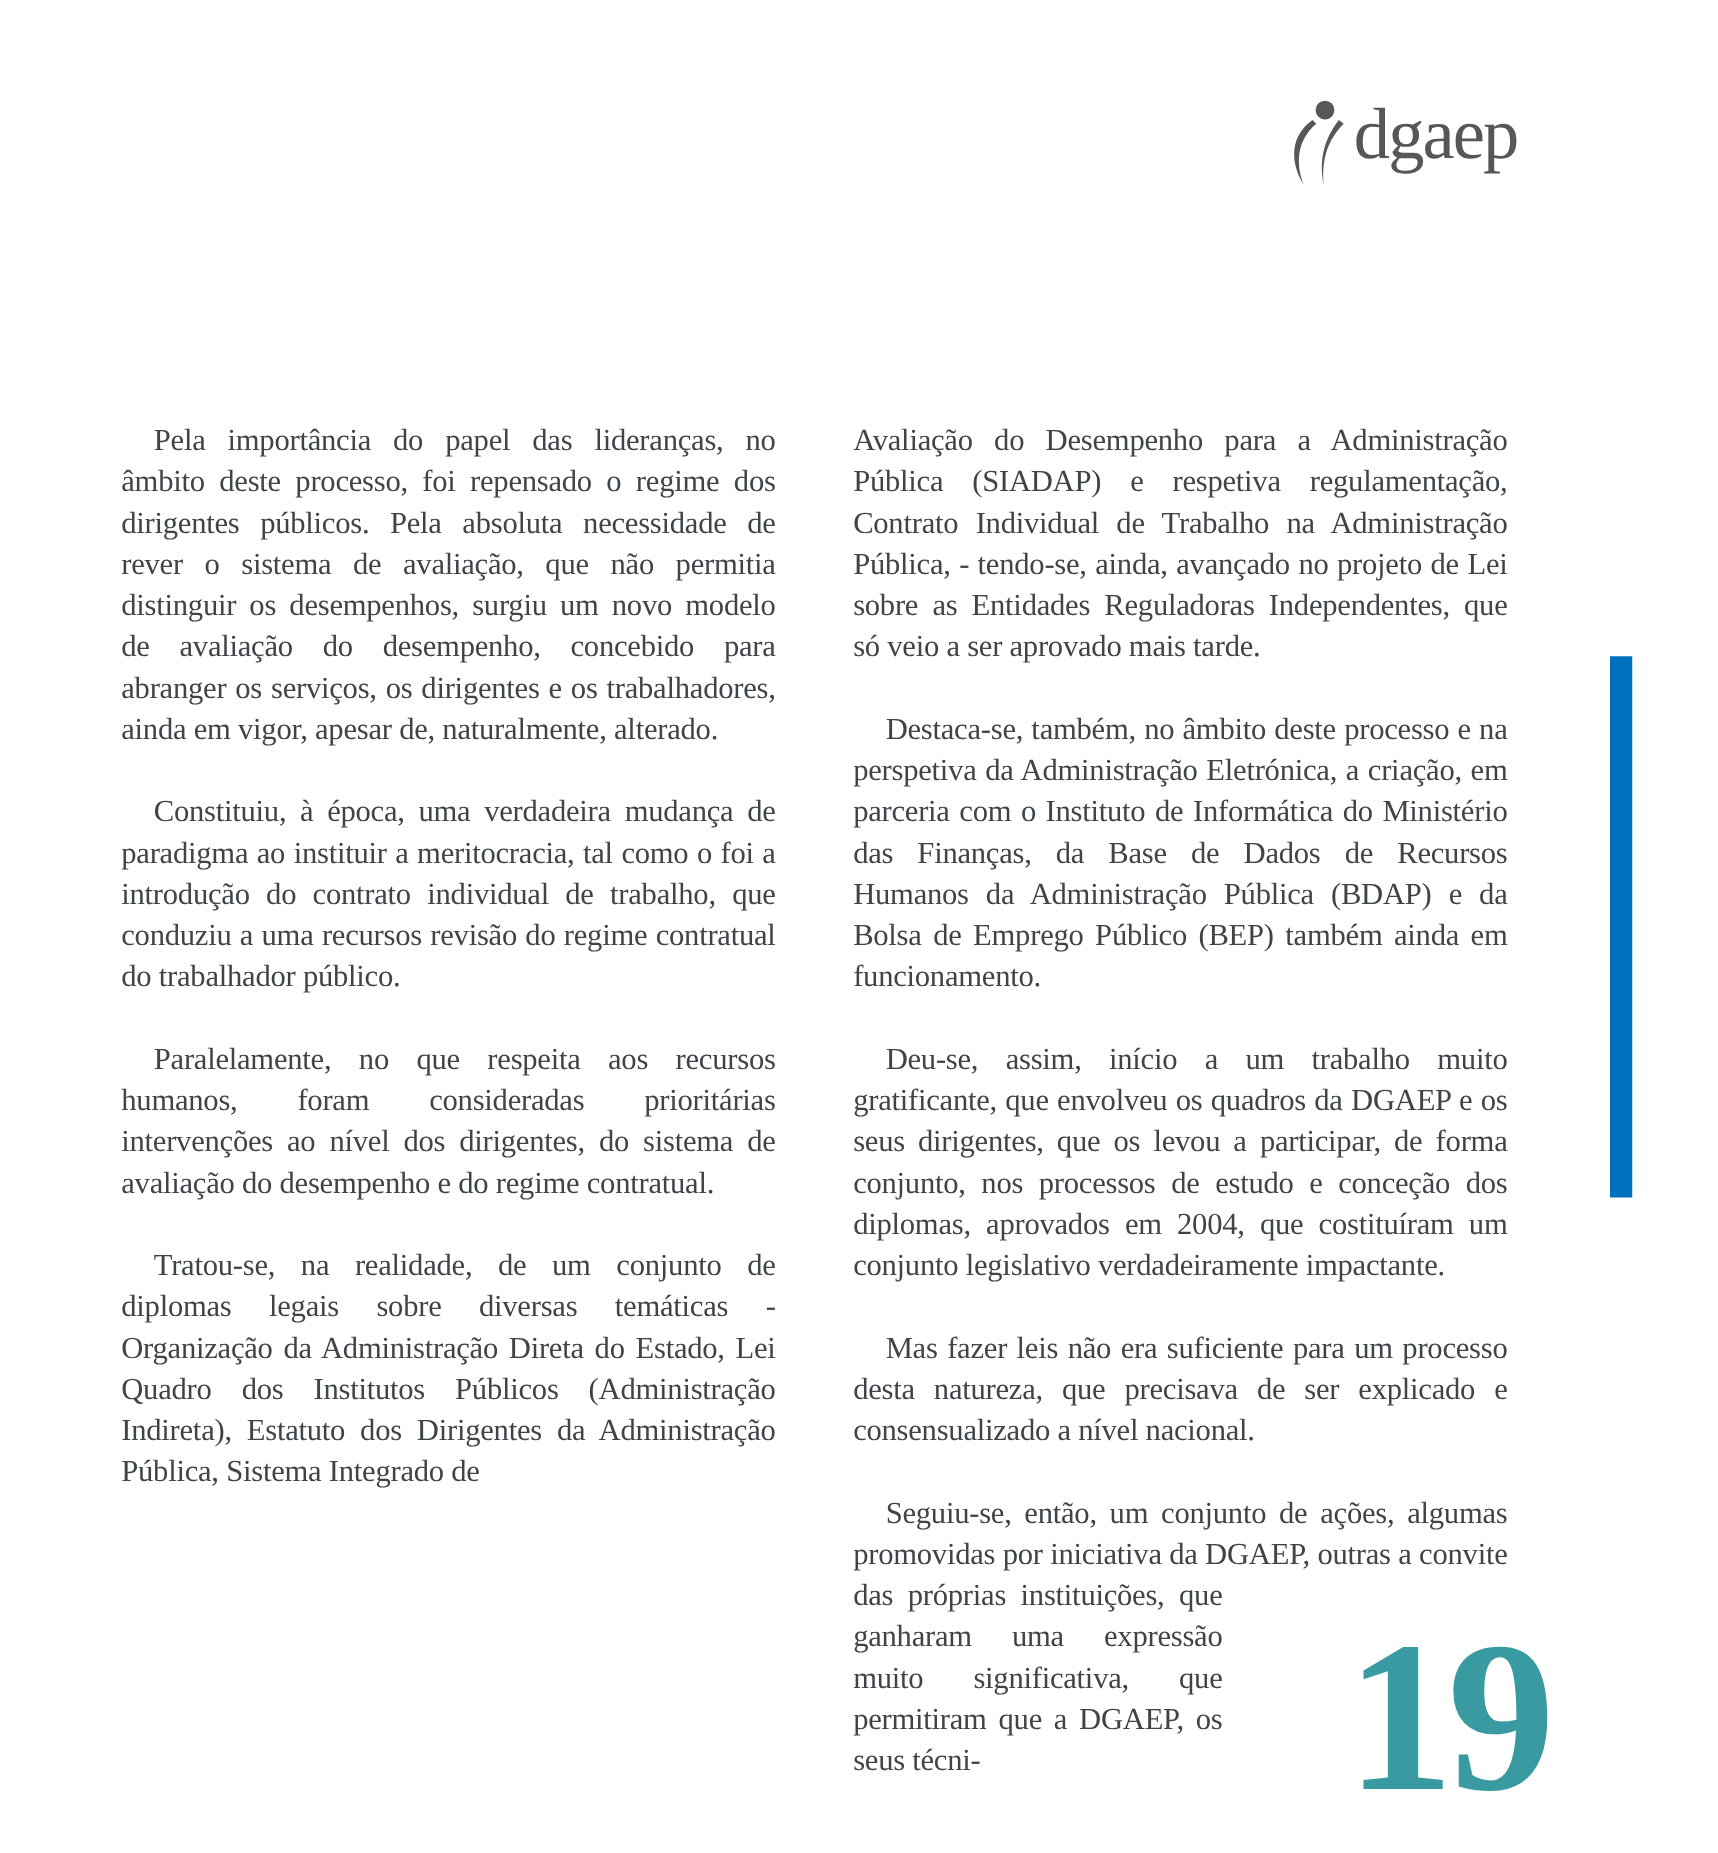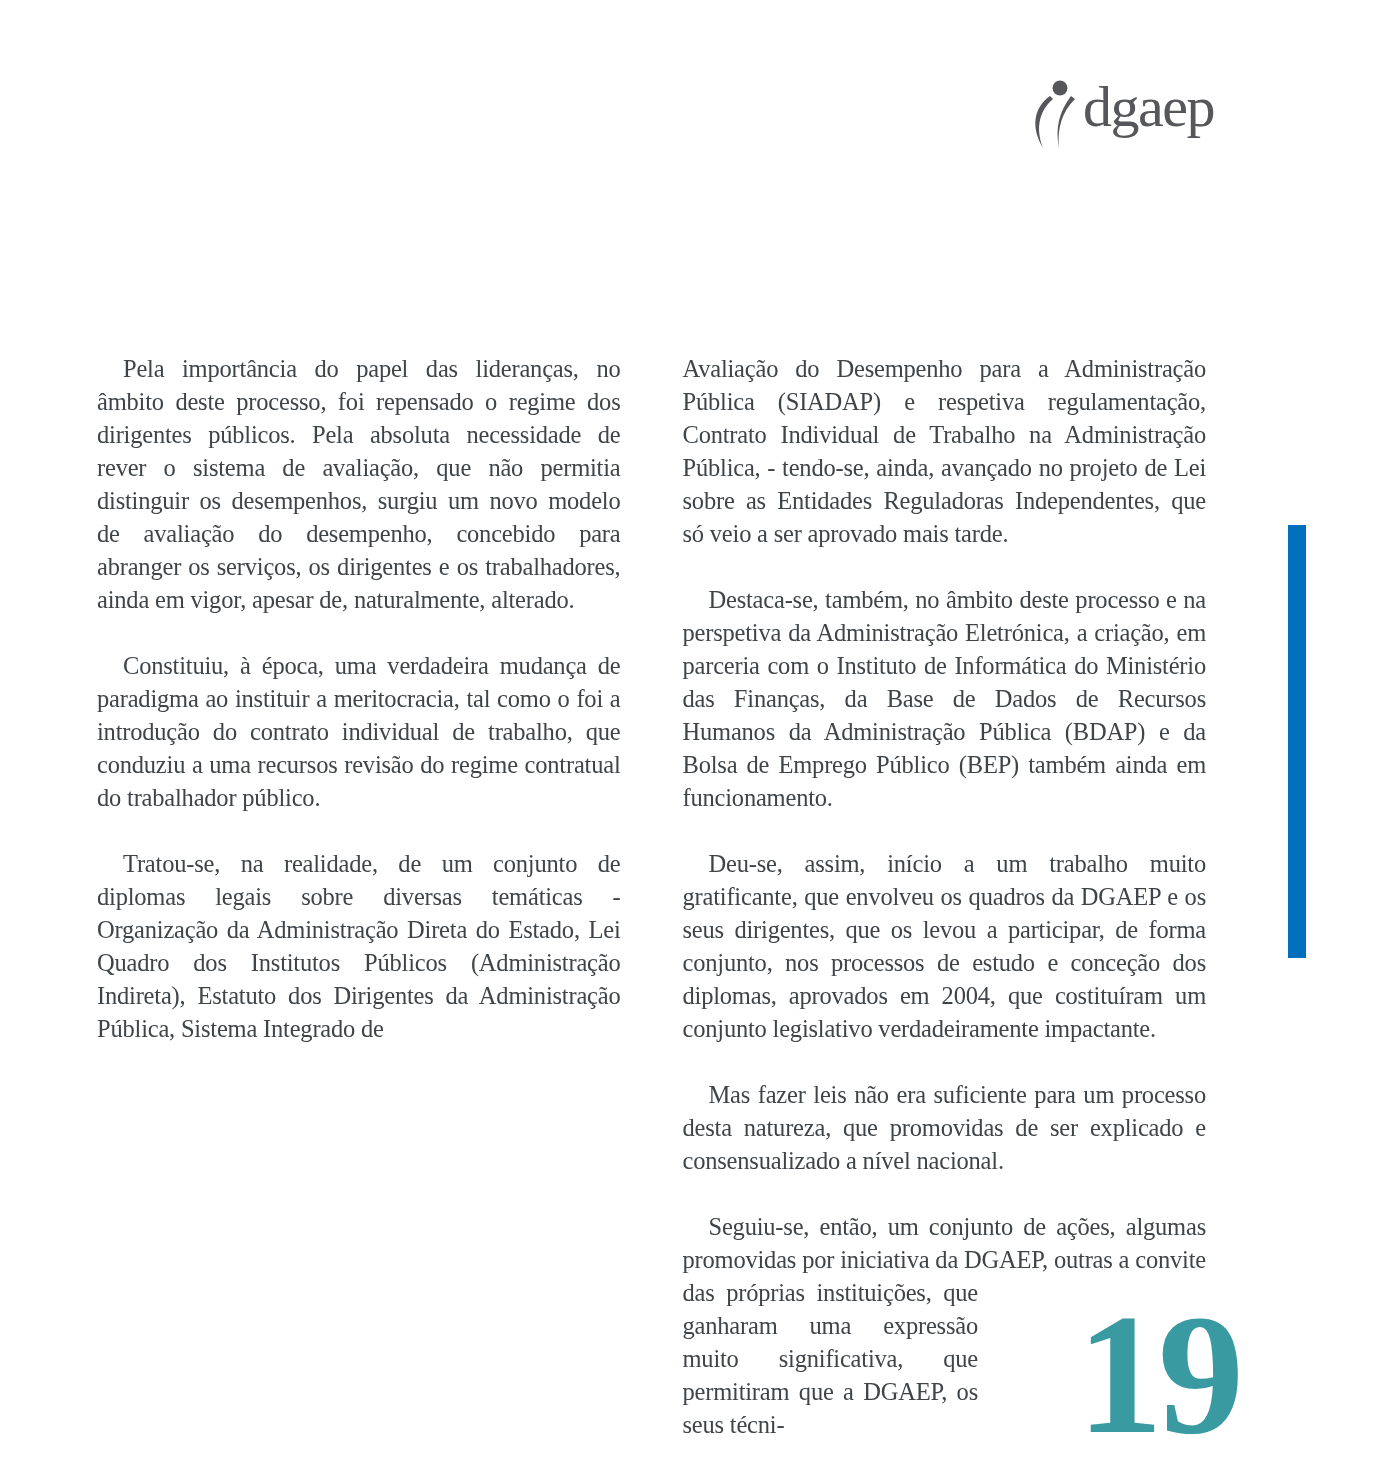--- a/index.html
+++ b/index.html
@@ -45,21 +45,21 @@
     display: flex;
     padding: 0 100px 0 97px;
     box-sizing: border-box;
     gap: 62px;
   }
   .col {
     flex: 1 1 0;
     min-width: 0;
   }
   .col p {
-    margin: 16px 0 33px 0;
+    margin: 0 0 33px 0;
     font-size: 24.5px;
     line-height: 33px;
     letter-spacing: -0.2px;
     color: var(--color-text, #3f4449);
     text-align: justify;
     text-indent: 26px;
   }
   .col p.no-indent { text-indent: 0; }
   .wrap-spacer {
     float: right;
@@ -99,28 +99,29 @@
       <path d="M21 16 C 4 28 2 48 14 68 C 7 50 9 32 24 19 Z" fill="#56575a"></path>
       <path d="M42 16 C 30 32 26 48 30 68 C 28 48 33 32 46 19 Z" fill="#56575a"></path>
     </svg>
     <span class="logo-text">dgaep</span>
   </div>
 
   <div class="columns">
     <section class="col">
       <p>Pela importância do papel das lideranças, no âmbito deste processo, foi repensado o regime dos dirigentes públicos. Pela absoluta necessidade de rever o sistema de avaliação, que não permitia distinguir os desempenhos, surgiu um novo modelo de avaliação do desempenho, concebido para abranger os serviços, os dirigentes e os trabalhadores, ainda em vigor, apesar de, naturalmente, alterado.</p>
       <p>Constituiu, à época, uma verdadeira mudança de paradigma ao instituir a meritocracia, tal como o foi a introdução do contrato individual de trabalho, que conduziu a uma recursos revisão do regime contratual do trabalhador público.</p>
+      <p>Paralelamente, no que respeita aos recursos humanos, foram consideradas prioritárias intervenções ao nível dos dirigentes, do sistema de avaliação do desempenho e do regime contratual.</p>
       <p>Tratou-se, na realidade, de um conjunto de diplomas legais sobre diversas temáticas - Organização da Administração Direta do Estado, Lei Quadro dos Institutos Públicos (Administração Indireta), Estatuto dos Dirigentes da Administração Pública, Sistema Integrado de</p>
     </section>
 
     <section class="col">
       <p class="no-indent">Avaliação do Desempenho para a Administração Pública (SIADAP) e respetiva regulamentação, Contrato Individual de Trabalho na Administração Pública, - tendo-se, ainda, avançado no projeto de Lei sobre as Entidades Reguladoras Independentes, que só veio a ser aprovado mais tarde.</p>
       <p>Destaca-se, também, no âmbito deste processo e na perspetiva da Administração Eletrónica, a criação, em parceria com o Instituto de Informática do Ministério das Finanças, da Base de Dados de Recursos Humanos da Administração Pública (BDAP) e da Bolsa de Emprego Público (BEP) também ainda em funcionamento.</p>
       <p>Deu-se, assim, início a um trabalho muito gratificante, que envolveu os quadros da DGAEP e os seus dirigentes, que os levou a participar, de forma conjunto, nos processos de estudo e conceção dos diplomas, aprovados em 2004, que costituíram um conjunto legislativo verdadeiramente impactante.</p>
-      <p>Mas fazer leis não era suficiente para um processo desta natureza, que promovidas de ser explicado e consensualizado a nível nacional.</p>
+      <p>Mas fazer leis não era suficiente para um processo desta natureza, que precisava de ser explicado e consensualizado a nível nacional.</p>
       <p>
         <span>Seguiu-se, então, um conjunto de ações, algumas promovidas por iniciativa da DGAEP, outras a convite das </span>
         <span class="wrap-spacer"></span>
         <span>próprias instituições, que ganharam uma expressão muito significativa, que permitiram que a DGAEP, os seus técni-</span>
       </p>
     </section>
   </div>
 
   <div class="accent-bar"></div>
 

